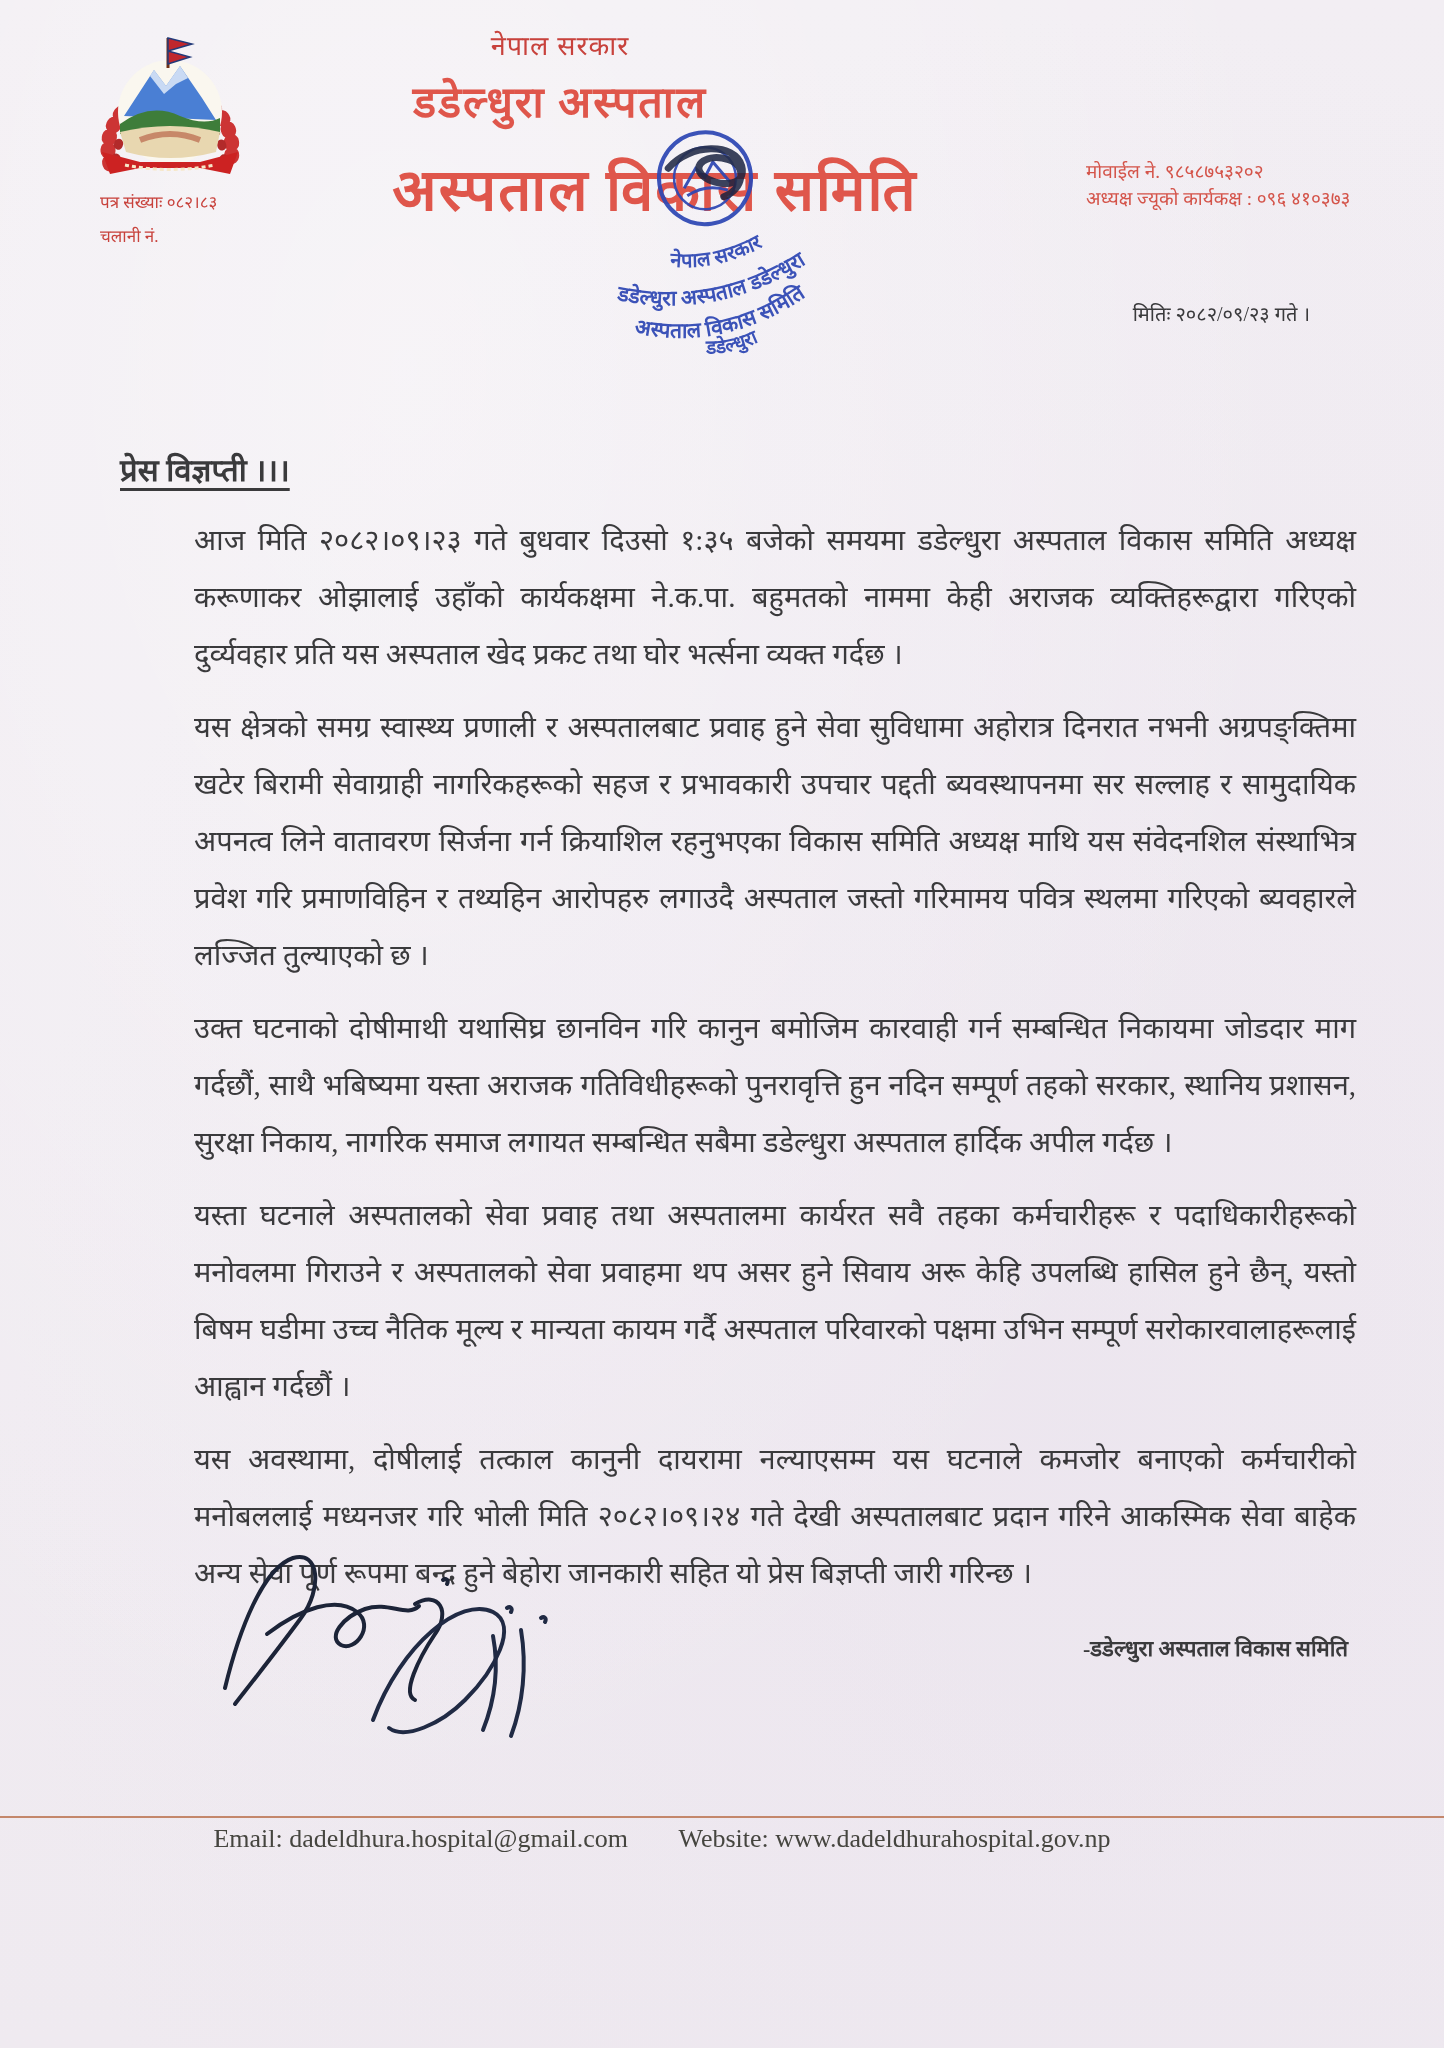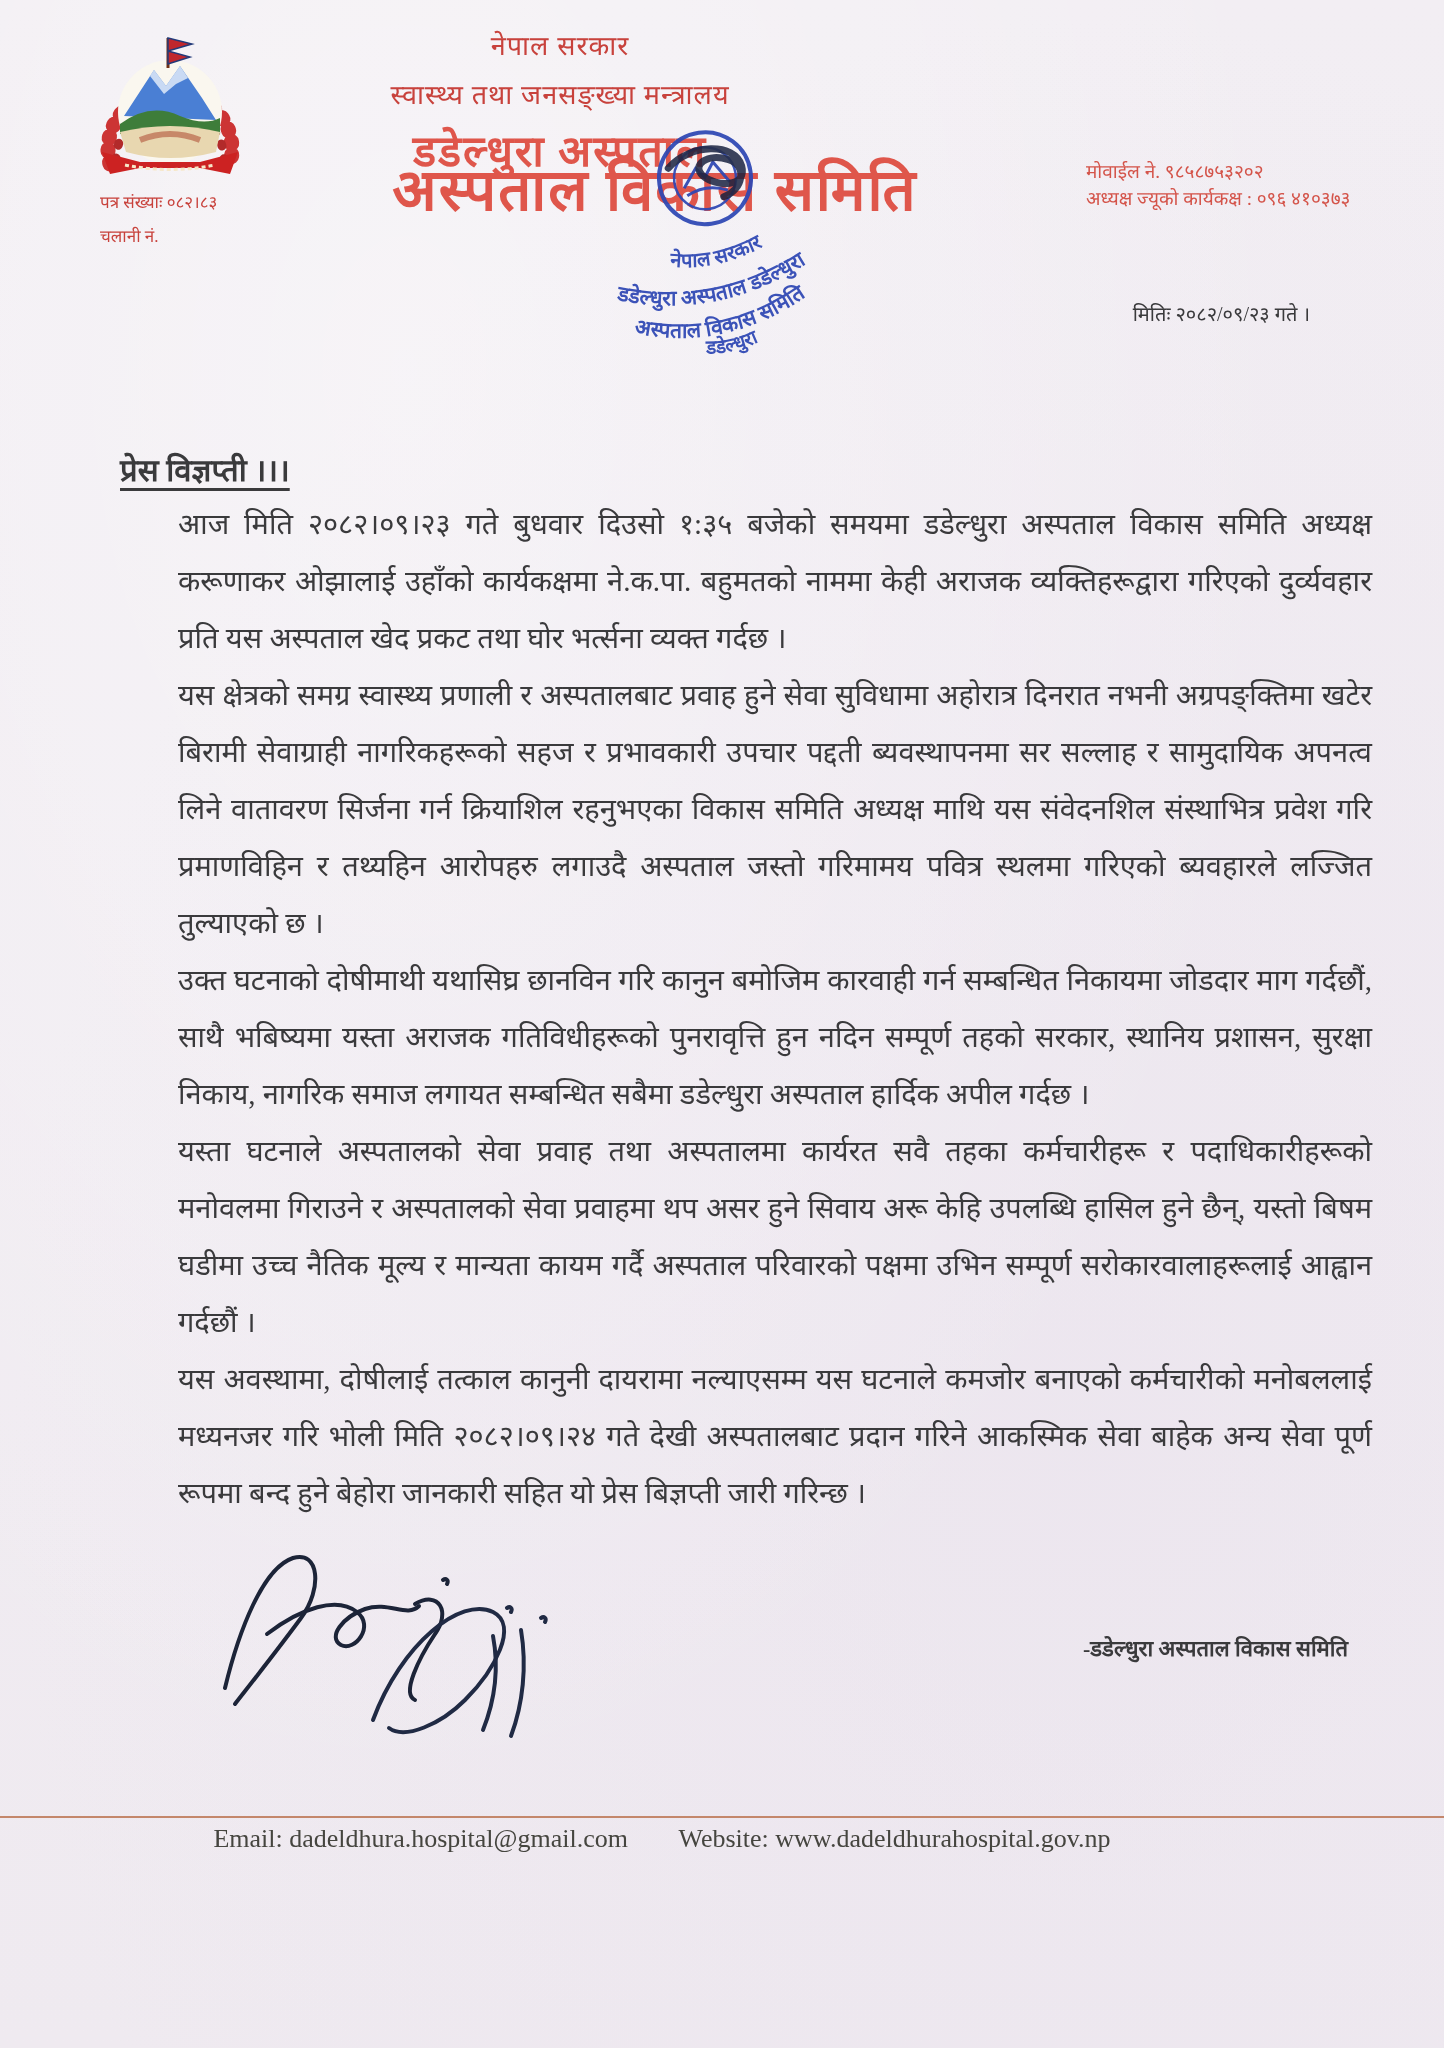--- a/index.html
+++ b/index.html
@@ -21,21 +21,21 @@
   .head-gov{font-size:27px;letter-spacing:1px;}
   .head-min{font-size:27px;margin-top:12px;letter-spacing:1px;}
   .head-hosp{font-size:43px;font-weight:bold;margin-top:8px;color:#df564b;letter-spacing:2px;}
   .head-comm{left:0;top:148px;width:1310px;text-align:center;font-size:58px;font-weight:bold;color:#df564b;letter-spacing:2px;}
   .contact{left:1086px;top:158px;font-size:19px;color:#d4544a;line-height:27px;}
   
   .date-line{top:300px;right:134px;font-size:20px;color:#3a3a3c;}
   .title{left:120px;top:448px;width:1180px;font-size:31px;font-weight:bold;
          text-decoration:underline;text-underline-offset:7px;text-decoration-thickness:2.5px;}
   .body-text{left:178px;top:496px;width:1194px;font-size:29px;line-height:57px;text-align:justify;}
-  .body-text p{margin:0;}
+  .body-text p{margin:16px;}
   .closing{top:1632px;right:96px;font-size:22px;font-weight:600;}
   
   .footer-rule{left:0;top:1816px;width:1444px;height:2px;background:#c4876b;}
   .footer-text{left:0;top:1824px;width:1324px;text-align:center;font-size:26px;color:#45453f;}
   .footer-text span{margin:0 22px;}
   
   .stamp{left:545px;top:126px;transform:rotate(-8deg);opacity:.93;}
   .stamp text{font-family:"Liberation Serif", serif;font-weight:bold;}
   .sig1{left:205px;top:1538px;}
   .sig2{left:345px;top:1578px;}
@@ -67,21 +67,20 @@
     <path d="M45,141 Q90,150 135,141" fill="none" stroke="#f6e7c8" stroke-width="3" stroke-dasharray="4 3"></path>
   </svg>
 
   <div class="abs ref-block">
     <div>पत्र संख्याः ०८२।८३</div>
     <div>चलानी नं.</div>
   </div>
 
   <div class="abs head-center">
     <div class="head-gov">नेपाल सरकार</div>
-    <div class="head-min">स्वास्थ्य तथा जनसङ्ख्या मन्त्रालय</div>
     <div class="head-hosp">डडेल्धुरा अस्पताल</div>
   </div>
   <div class="abs head-comm">अस्पताल विकास समिति</div>
 
   <div class="abs contact">
     <div>मोवाईल ने. ९८५८७५३२०२</div>
     <div>अध्यक्ष ज्यूको कार्यकक्ष : ०९६ ४१०३७३</div>
   </div>
 
   <svg class="abs stamp" width="290" height="250" viewBox="0 0 290 250">

